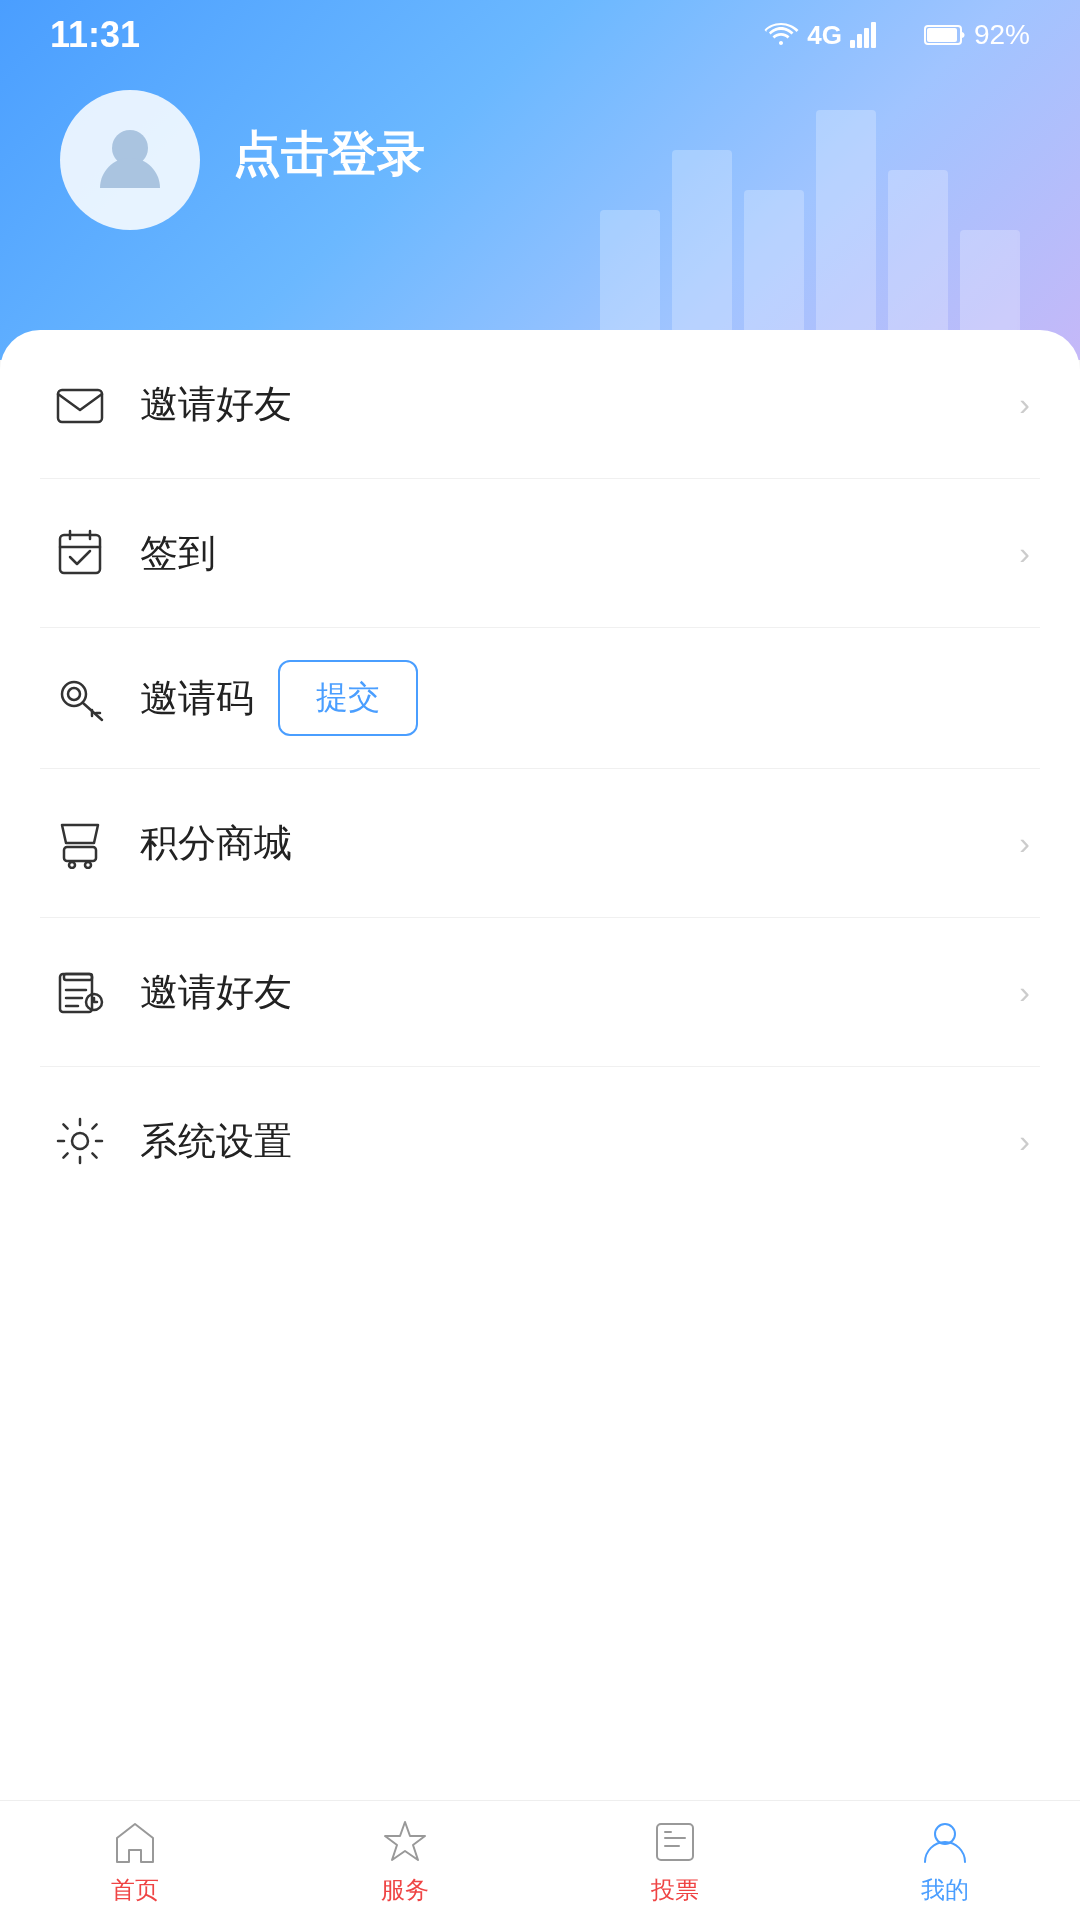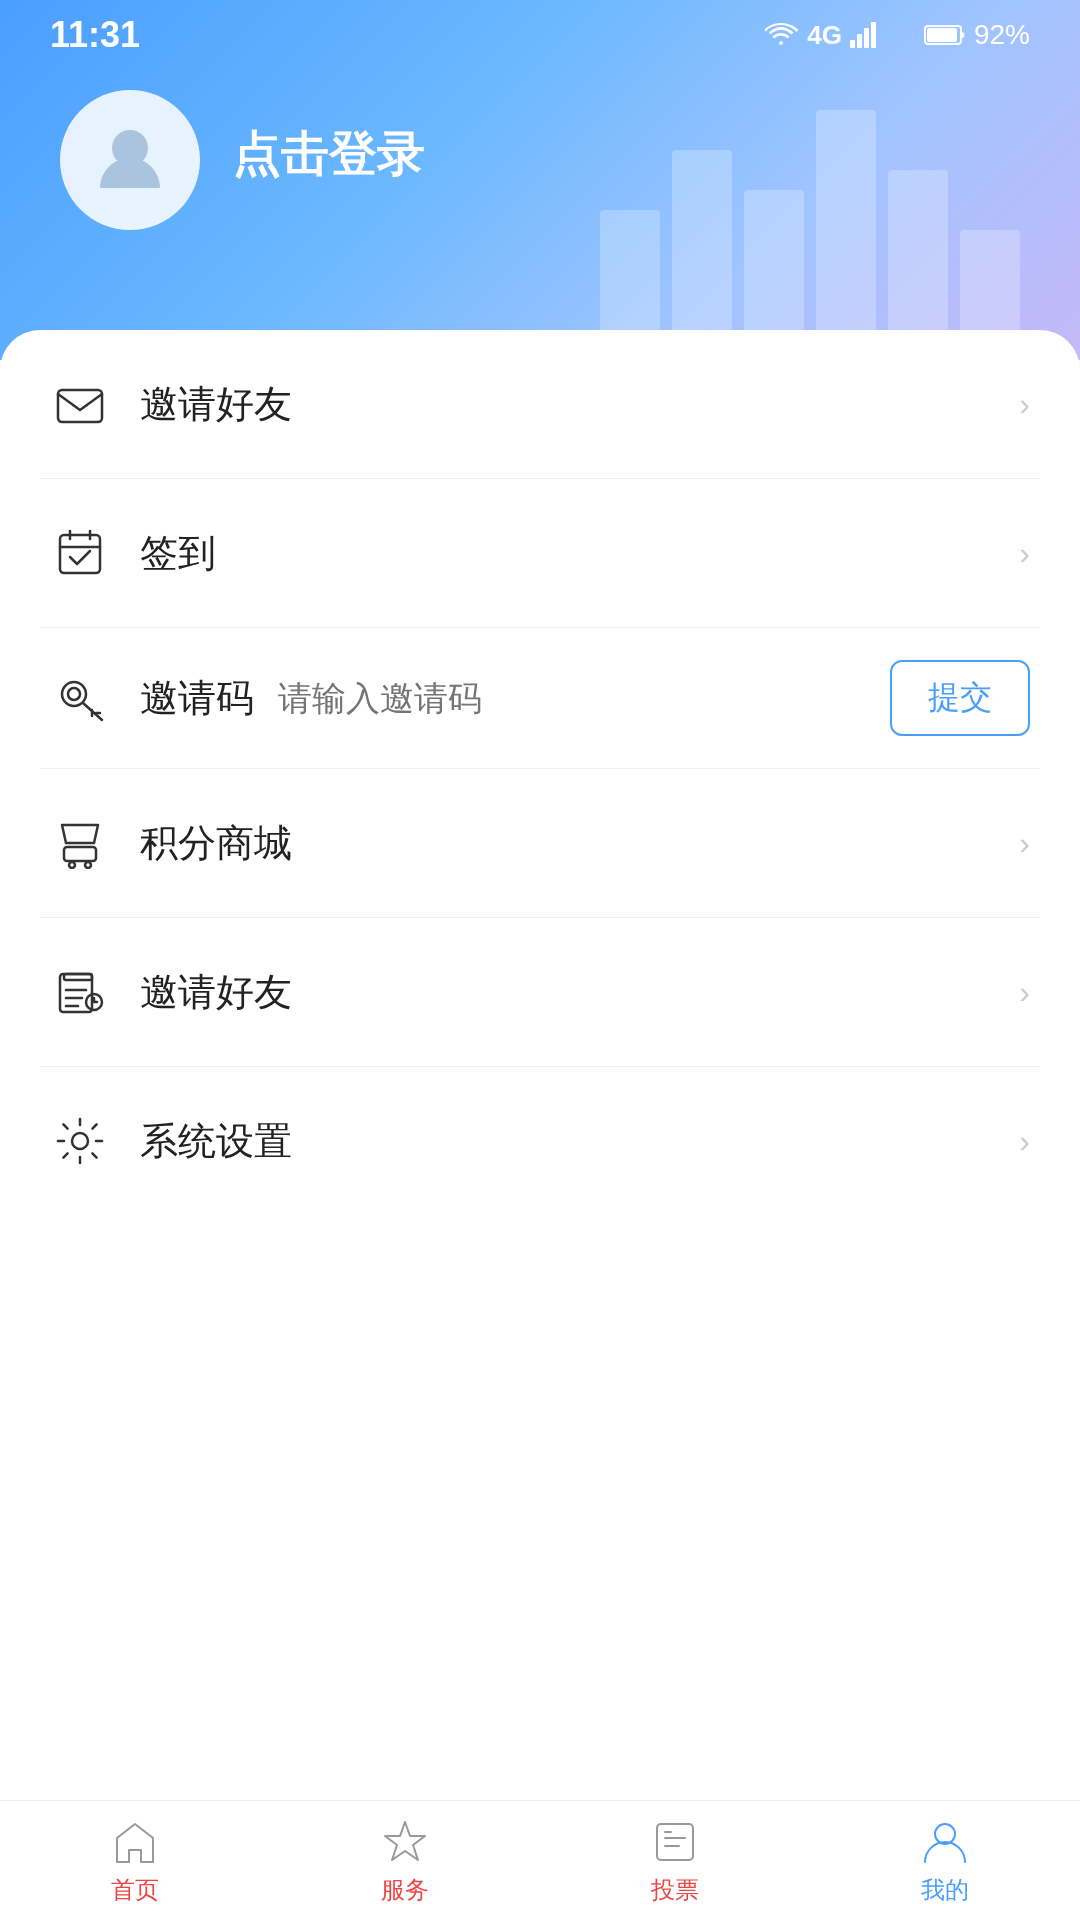--- a/index.html
+++ b/index.html
@@ -341,21 +341,20 @@
       <div class="invite-code-icon">
         <svg viewBox="0 0 52 52" xmlns="http://www.w3.org/2000/svg">
           <circle cx="20" cy="22" r="12"></circle>
           <circle cx="20" cy="22" r="6"></circle>
           <line x1="29" y1="31" x2="48" y2="48"></line>
           <line x1="38" y1="38" x2="38" y2="44"></line>
           <line x1="42" y1="41" x2="46" y2="41"></line>
         </svg>
       </div>
       <span class="invite-code-label">邀请码</span>
-      <input class="invite-code-input" type="text" placeholder="请输入邀请码" style="">
       <button class="submit-btn">提交</button>
     </div>
 
     <div class="menu-item">
       <div class="menu-icon">
         <svg viewBox="0 0 52 52" xmlns="http://www.w3.org/2000/svg">
           <path d="M8 8h36l-4 18H12L8 8z"></path>
           <rect x="10" y="30" width="32" height="14" rx="3"></rect>
           <circle cx="18" cy="48" r="3"></circle>
           <circle cx="34" cy="48" r="3"></circle>

